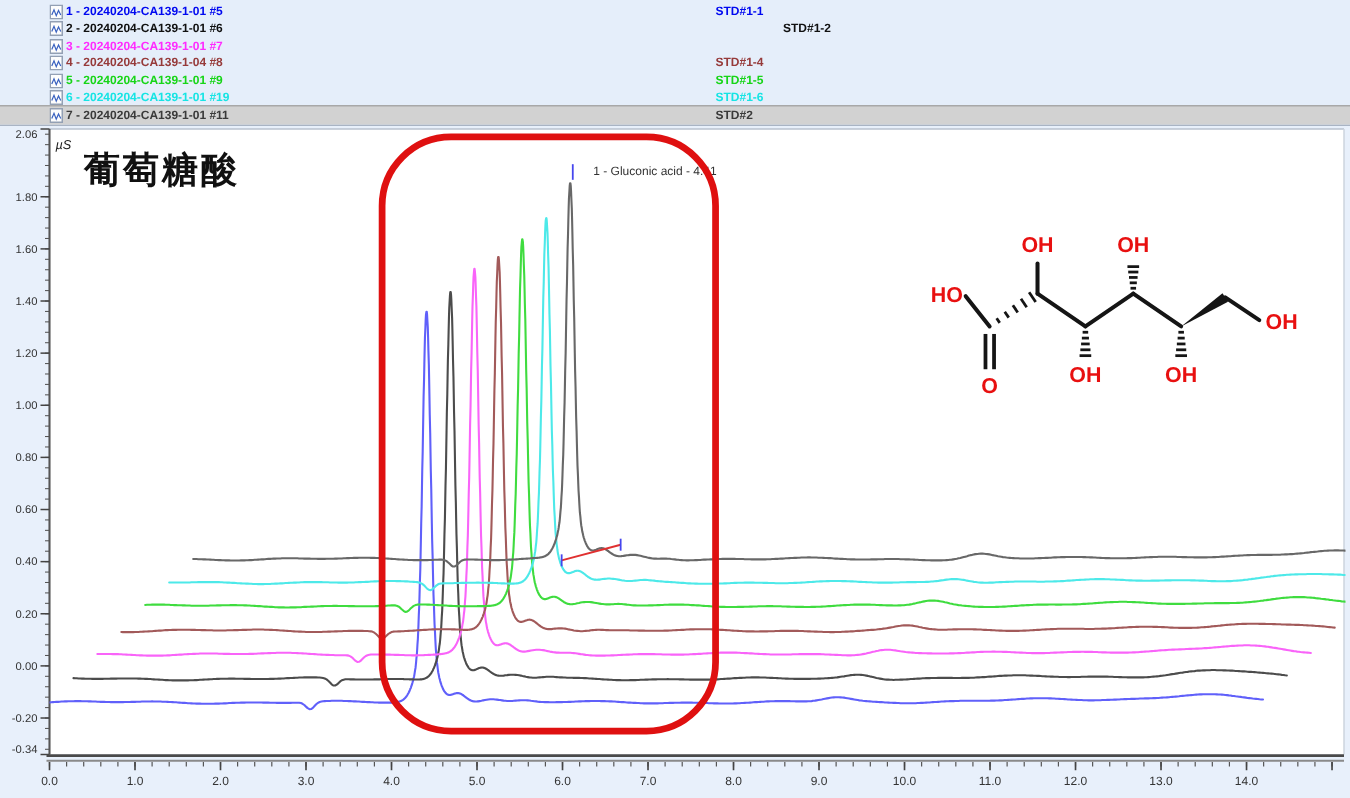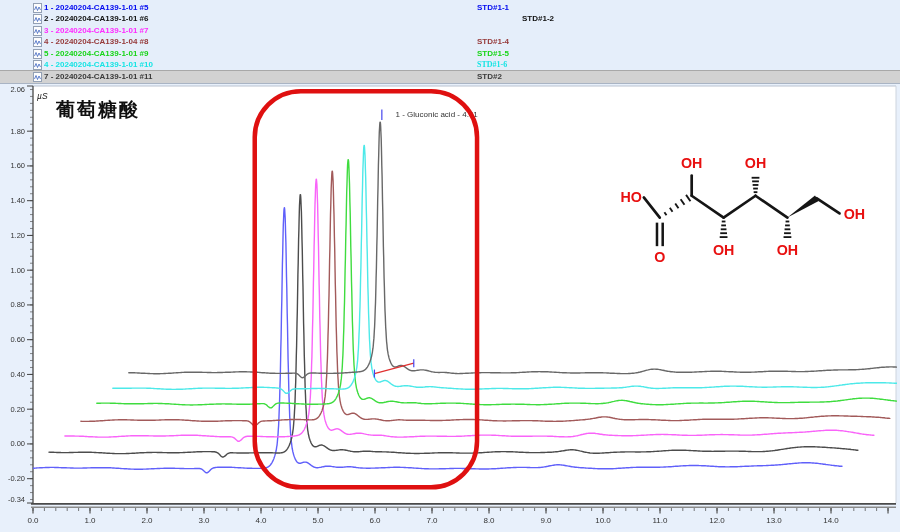--- a/index.html
+++ b/index.html
@@ -13,21 +13,21 @@
     border-bottom:1px solid #a9b4c4;
   }
   .lrow{position:relative;height:11.4px;font-size:8px;font-weight:700;line-height:11px;}
   .lrow.hl{background:#d2d2d2;border-top:1px solid #a8a8a8;height:12px;}
   .licon{position:absolute;left:33px;top:1px;}
   .lname{position:absolute;left:44px;top:0;white-space:nowrap;}
   .lstd{position:absolute;left:477px;top:0;white-space:nowrap;}
   .plot-wrap{position:absolute;top:84px;left:0;width:900px;height:396px;}
   .plot-wrap svg{display:block;}
   .cjk-title{
-    position:absolute;left:56px;top:13px;font-size:19px;font-weight:700;
+    position:absolute;left:56px;top:13px;font-size:24px;font-weight:700;
     color:#101010;letter-spacing:2px;
   }
 </style>
 </head>
 <body>
 
 <div class="app">
   <div id="legend" class="legend">
       <div class="lrow">
         <svg class="licon" width="9" height="10" viewBox="0 0 9 10">
@@ -67,22 +67,22 @@
           <path d="M1.5 7 L3 3.5 L4.5 7.5 L6 4 L7.5 7" fill="none" stroke="#3a62c0" stroke-width="0.8"></path>
         </svg>
         <span class="lname" style="color: rgb(23, 213, 23);">5 - 20240204-CA139-1-01 #9</span>
         <span class="lstd" style="color: rgb(23, 213, 23);">STD#1-5</span>
       </div>
       <div class="lrow">
         <svg class="licon" width="9" height="10" viewBox="0 0 9 10">
           <rect x="0.5" y="0.5" width="8" height="9" fill="#fdfdfd" stroke="#93a0b4"></rect>
           <path d="M1.5 7 L3 3.5 L4.5 7.5 L6 4 L7.5 7" fill="none" stroke="#3a62c0" stroke-width="0.8"></path>
         </svg>
-        <span class="lname" style="color: rgb(22, 228, 228);">4 - 20240204-CA139-1-01 #10</span>
-        <span class="lstd" style="color: rgb(22, 228, 228); font-family: Liberation Serif, serif;">STD#1-6</span>
+        <span class="lname" style="color: rgb(22, 228, 228);">6 - 20240204-CA139-1-01 #19</span>
+        <span class="lstd" style="color: rgb(22, 228, 228);">STD#1-6</span>
       </div>
       <div class="lrow hl">
         <svg class="licon" width="9" height="10" viewBox="0 0 9 10">
           <rect x="0.5" y="0.5" width="8" height="9" fill="#fdfdfd" stroke="#93a0b4"></rect>
           <path d="M1.5 7 L3 3.5 L4.5 7.5 L6 4 L7.5 7" fill="none" stroke="#3a62c0" stroke-width="0.8"></path>
         </svg>
         <span class="lname" style="color: rgb(58, 58, 58);">7 - 20240204-CA139-1-01 #11</span>
         <span class="lstd" style="color: rgb(58, 58, 58);">STD#2</span>
       </div>
     </div>

